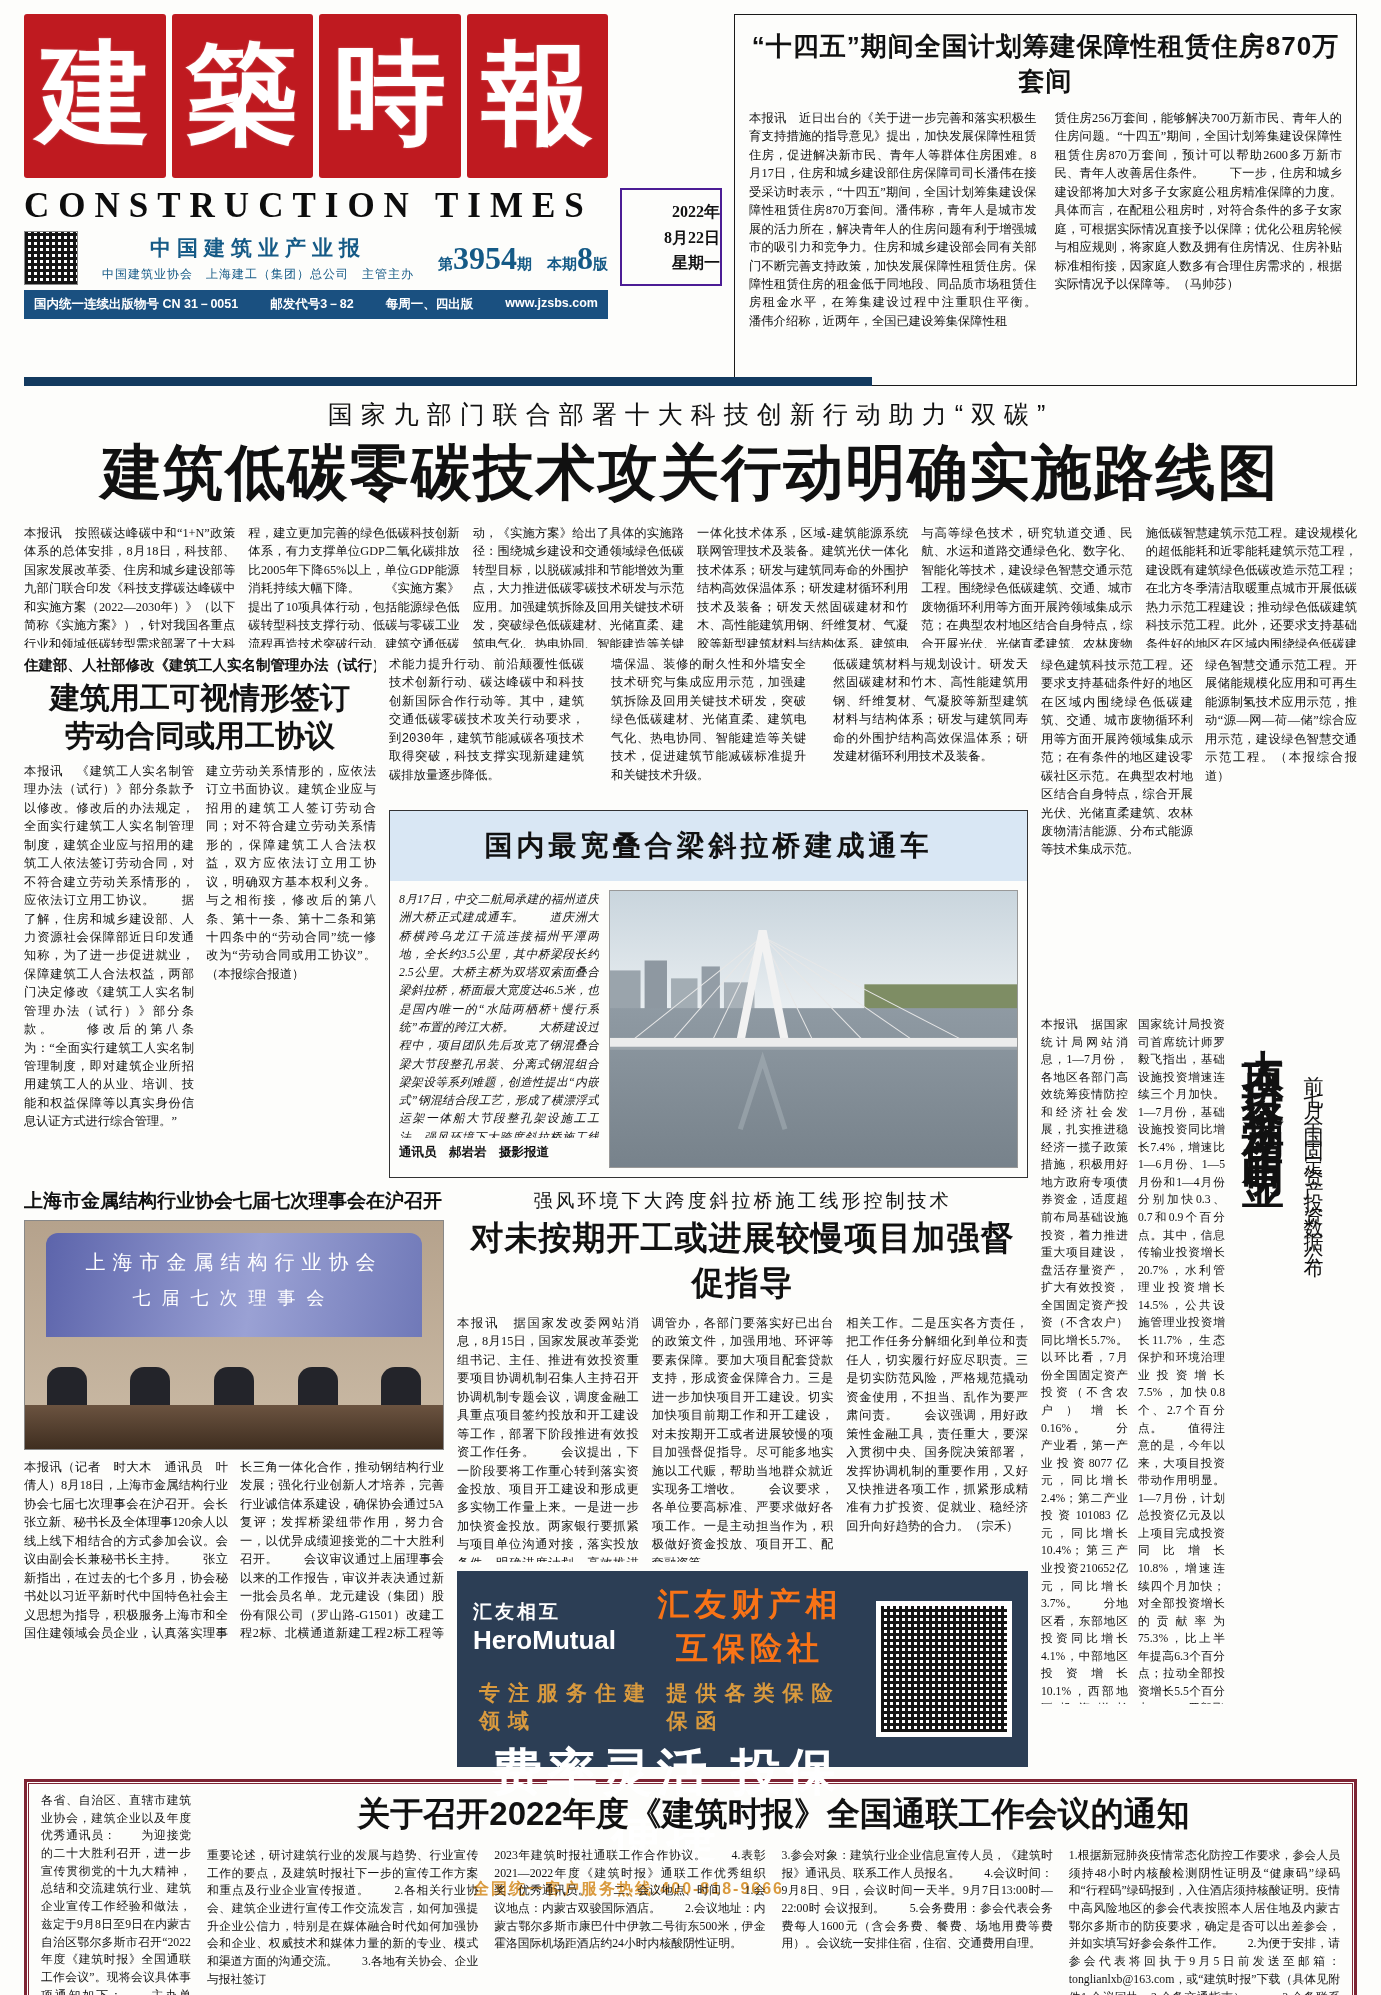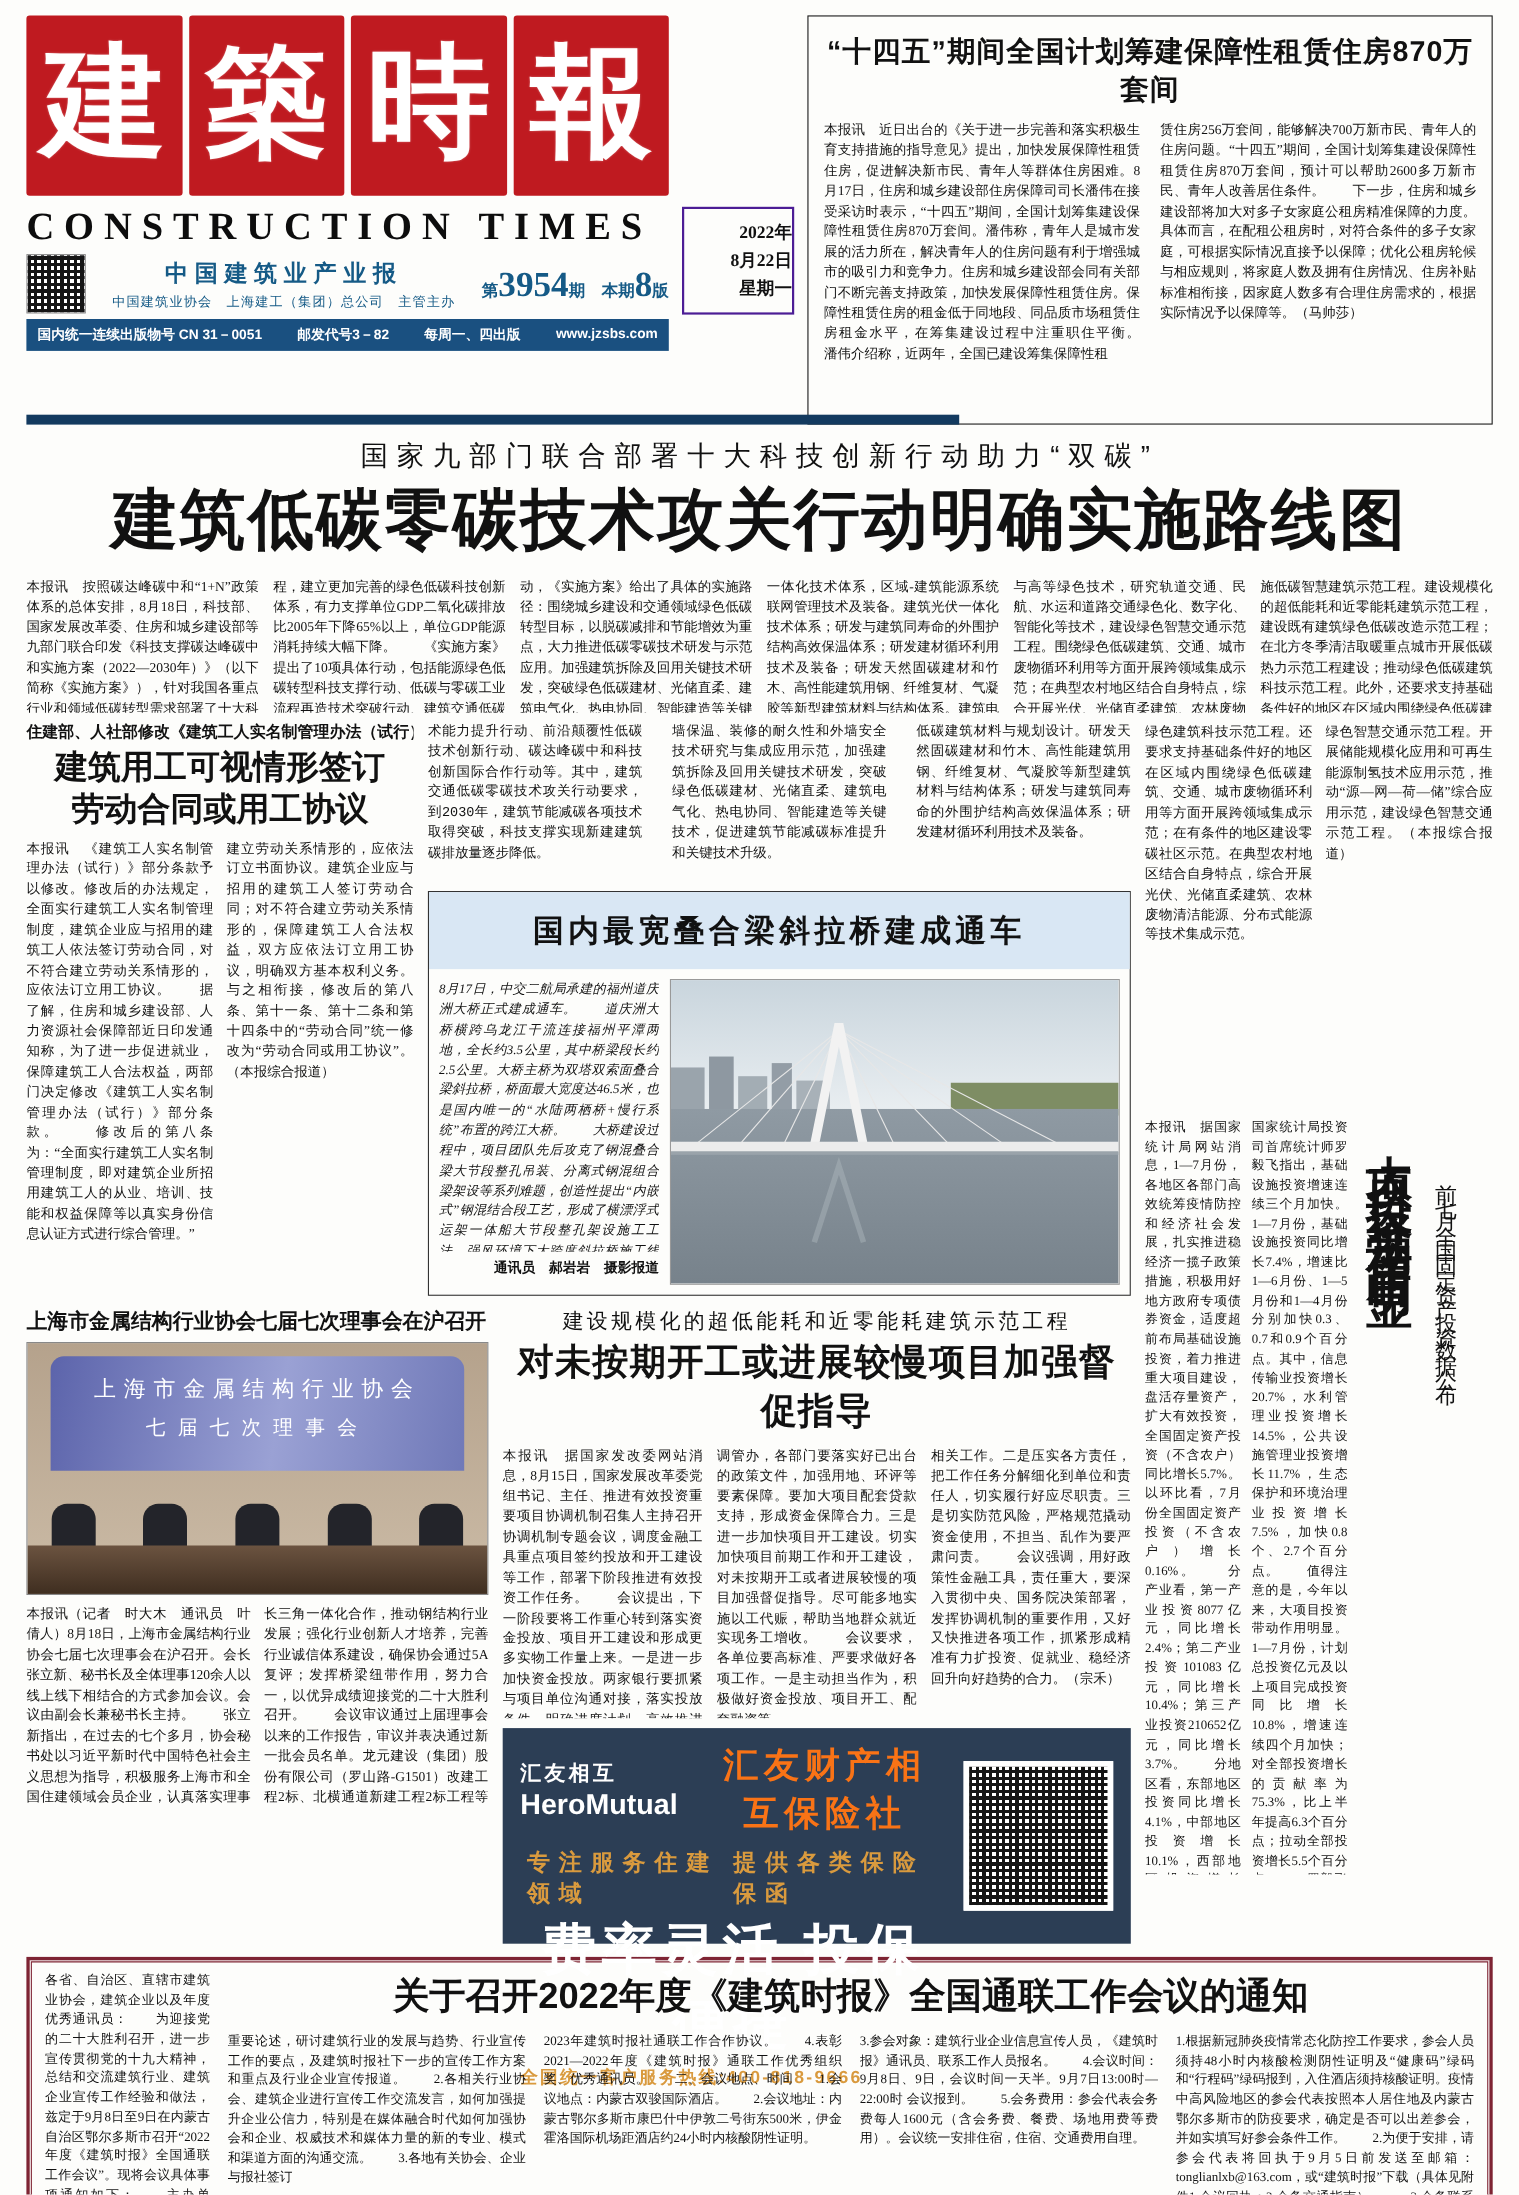--- a/index.html
+++ b/index.html
@@ -59,21 +59,21 @@
   .labor-cols { display:flex; gap:12px; height:388px; overflow:hidden; }
   .center-b { flex:1; }
   .mid-cols { display:flex; gap:27px; height:148px; overflow:hidden;font-family:Liberation Mono, monospace; }
   .bridge { border:1px solid #333; margin-top:6px; }
   .bridge-head { background:#d9e7f4; font:bold 28px "Liberation Sans",sans-serif;
     text-align:center; letter-spacing:4px; padding:16px 0; }
   .bridge-body { display:flex; gap:10px; padding:9px; }
   .bridge-textwrap { width:200px; }
   .bridge-text { font-size:11.8px; line-height:1.55; text-align:justify;
     height:248px; overflow:hidden; font-style:italic; }
-  .bridge-byline { font:bold 12.5px "Liberation Serif",serif; text-align:right; margin-top:6px; }
+  .bridge-byline { font:bold 12.5px "Liberation Serif",serif; margin-top:6px; }
   .bridge-photo { flex:1; height:278px; border:1px solid #999; overflow:hidden; }
   .row-c { display:flex; gap:13px; margin-top:10px; }
   .shanghai { width:420px; }
   .sh-head { font:900 19px "Liberation Sans",sans-serif; white-space:nowrap;
     overflow:hidden; margin-bottom:6px; }
   .sh-photo { height:230px; position:relative; overflow:hidden; border:1px solid #888;
     background:linear-gradient(#b5a28c,#cbbba6); }
   .sh-banner { position:absolute; left:5%; right:5%; top:12px; height:104px;
     background:linear-gradient(100deg,#5c64ab,#9aa1d4 55%,#7079b8);
     border-radius:12px 12px 0 0; color:#fff; text-align:center; padding-top:16px; }
@@ -275,21 +275,21 @@
             </div>
             <div class="sh-table"></div>
           </div>
           <div class="sh-cols">
             <div class="col">本报讯（记者　时大木　通讯员　叶倩人）8月18日，上海市金属结构行业协会七届七次理事会在沪召开。会长张立新、秘书长及全体理事120余人以线上线下相结合的方式参加会议。会议由副会长兼秘书长主持。　　张立新指出，在过去的七个多月，协会秘书处以习近平新时代中国特色社会主义思想为指导，积极服务上海市和全国住建领域会员企业，认真落实理事会各项决议，在迎接党的二十大胜利召开、投身抗疫防控等方面做了大量工作。</div>
             <div class="col">长三角一体化合作，推动钢结构行业发展；强化行业创新人才培养，完善行业诚信体系建设，确保协会通过5A复评；发挥桥梁纽带作用，努力合一，以优异成绩迎接党的二十大胜利召开。　　会议审议通过上届理事会以来的工作报告，审议并表决通过新一批会员名单。龙元建设（集团）股份有限公司（罗山路-G1501）改建工程2标、北横通道新建工程2标工程等12项工程获项奖，另有3项工程获得“全钢奖”等荣誉称号。</div>
           </div>
         </div>
 
         <div class="center-c">
-          <div class="ndrc-kicker">建设规模化的超低能耗和近零能耗建筑示范工程</div>
+          <div class="ndrc-kicker">强风环境下大跨度斜拉桥施工线形控制技术</div>
           <div class="ndrc-head">对未按期开工或进展较慢项目加强督促指导</div>
           <div class="ndrc-cols">
             <div class="col">本报讯　据国家发改委网站消息，8月15日，国家发展改革委党组书记、主任、推进有效投资重要项目协调机制召集人主持召开协调机制专题会议，调度金融工具重点项目签约投放和开工建设等工作，部署下阶段推进有效投资工作任务。　　会议提出，下一阶段要将工作重心转到落实资金投放、项目开工建设和形成更多实物工作量上来。一是进一步加快资金投放。两家银行要抓紧与项目单位沟通对接，落实投放条件、明确进度计划，高效推进资金投放。二是进一步强化要素保障。协调机制要继续加快协</div>
             <div class="col">调管办，各部门要落实好已出台的政策文件，加强用地、环评等要素保障。要加大项目配套贷款支持，形成资金保障合力。三是进一步加快项目开工建设。切实加快项目前期工作和开工建设，对未按期开工或者进展较慢的项目加强督促指导。尽可能多地实施以工代赈，帮助当地群众就近实现务工增收。　　会议要求，各单位要高标准、严要求做好各项工作。一是主动担当作为，积极做好资金投放、项目开工、配套融资等</div>
             <div class="col">相关工作。二是压实各方责任，把工作任务分解细化到单位和责任人，切实履行好应尽职责。三是切实防范风险，严格规范撬动资金使用，不担当、乱作为要严肃问责。　　会议强调，用好政策性金融工具，责任重大，要深入贯彻中央、国务院决策部署，发挥协调机制的重要作用，又好又快推进各项工作，抓紧形成精准有力扩投资、促就业、稳经济回升向好趋势的合力。（宗禾）</div>
           </div>
 
           <div class="ad">
             <div class="ad-left">
               <div class="ad-row1">

